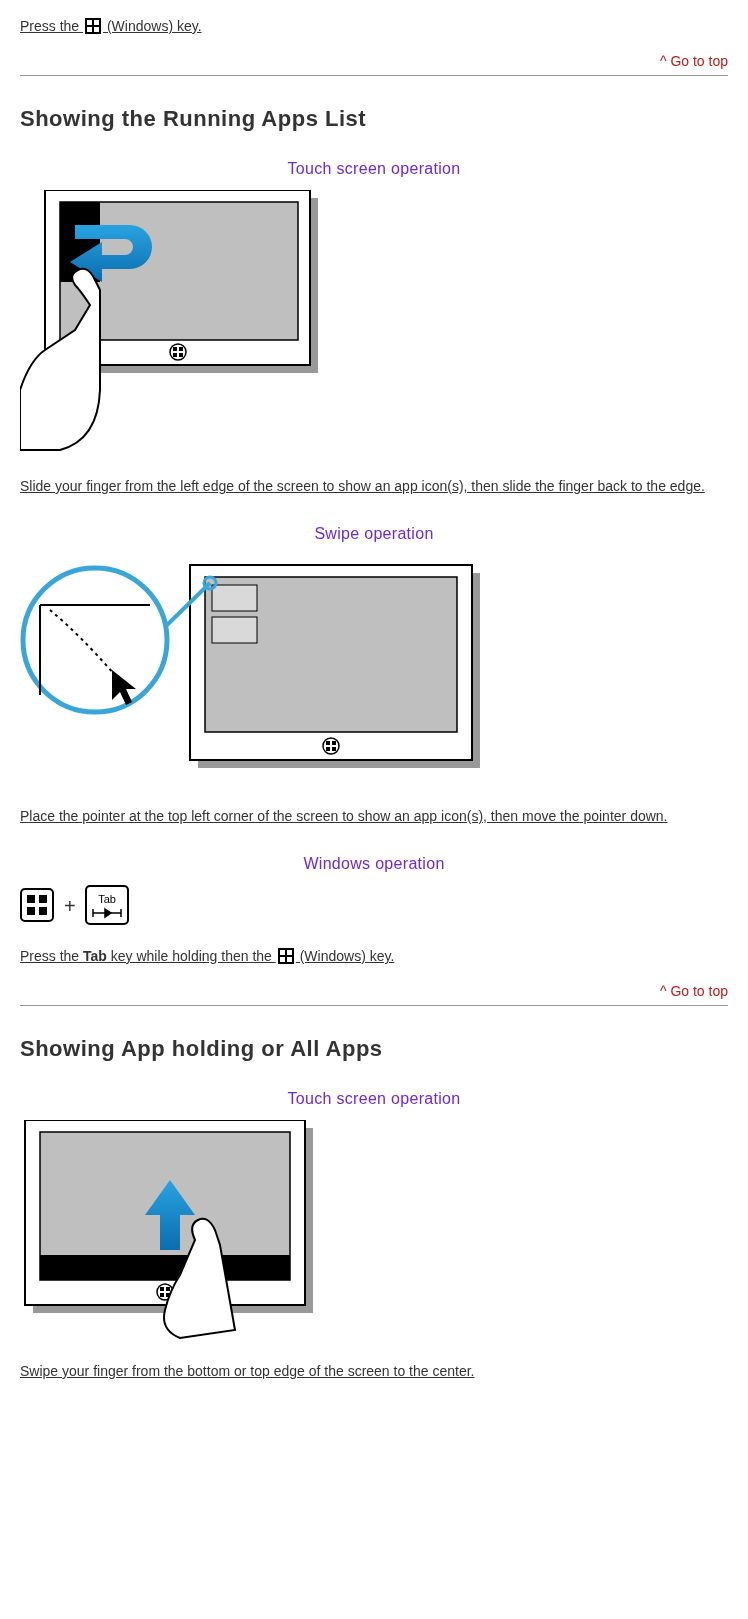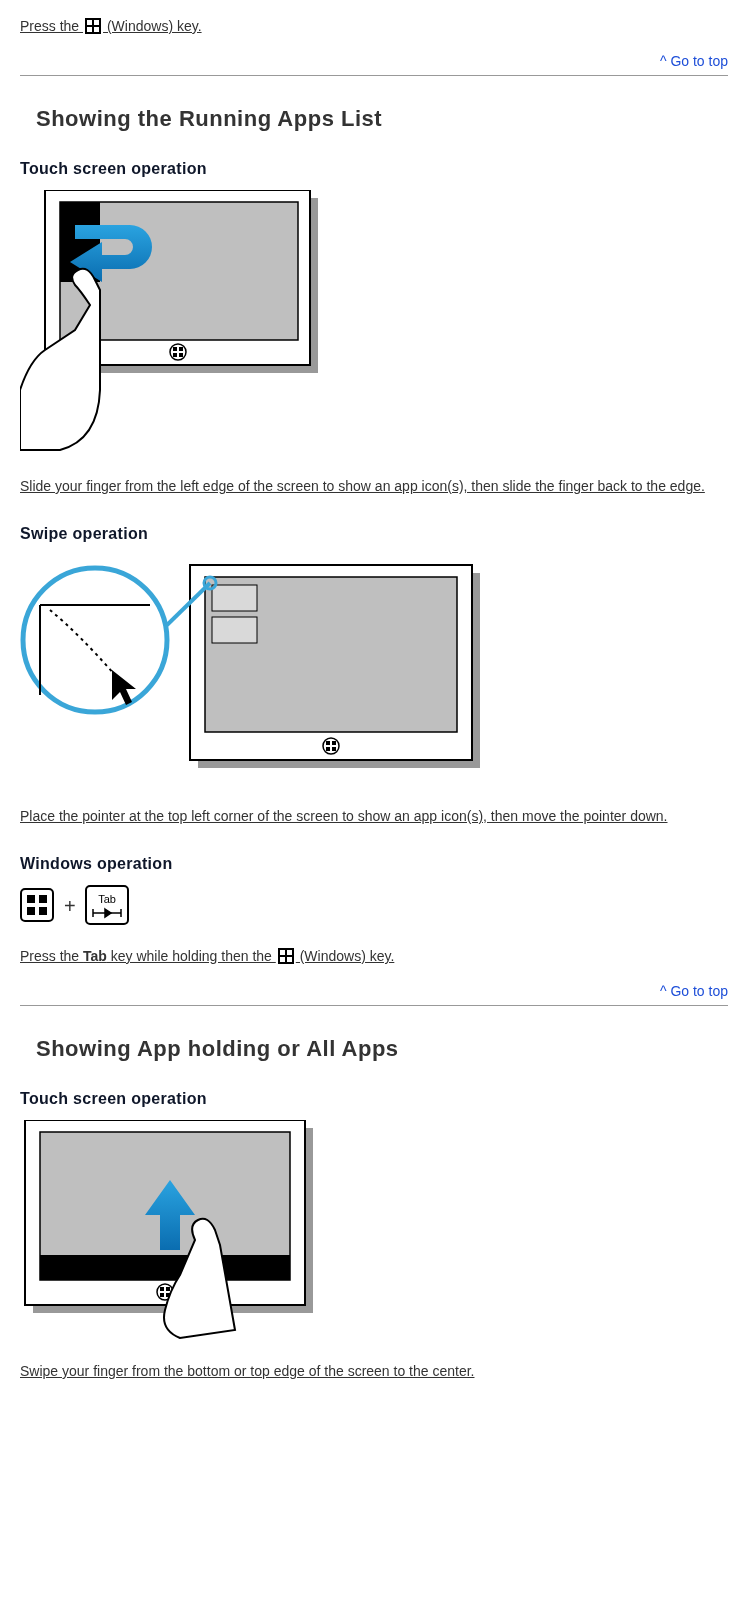--- a/index.html
+++ b/index.html
@@ -9,34 +9,35 @@
     font-size: 14px;
     color: #333;
     background: #fff;
     width: 708px;
   }
   p { margin: 0 0 8px 0; line-height: 1.5; text-decoration: underline; }
   h2 {
     font-size: 22px;
     letter-spacing: 0.5px;
     color: #333;
-    margin: 30px 0 20px 16px;
+    margin: 30px 0 20px 0;
     font-weight: bold;
   }
   h3 {
     font-size: 16px;
     letter-spacing: 0.3px;
-    color: #0f172a;
+    color: #6d28d9;
     margin: 28px 0 12px 0;
-    font-weight: bold;
+    font-weight: normal;
+    text-align: center;
   }
   .go-to-top {
     display: block;
     text-align: right;
-    color: #1d4ed8;
+    color: #b91c1c;
     font-size: 14px;
     padding: 8px 0 6px 0;
     border-bottom: 1px solid #999;
     margin-bottom: 8px;
     cursor: pointer;
   }
   .win-icon {
     display: inline-block;
     vertical-align: -3px;
     margin: 0 2px;

